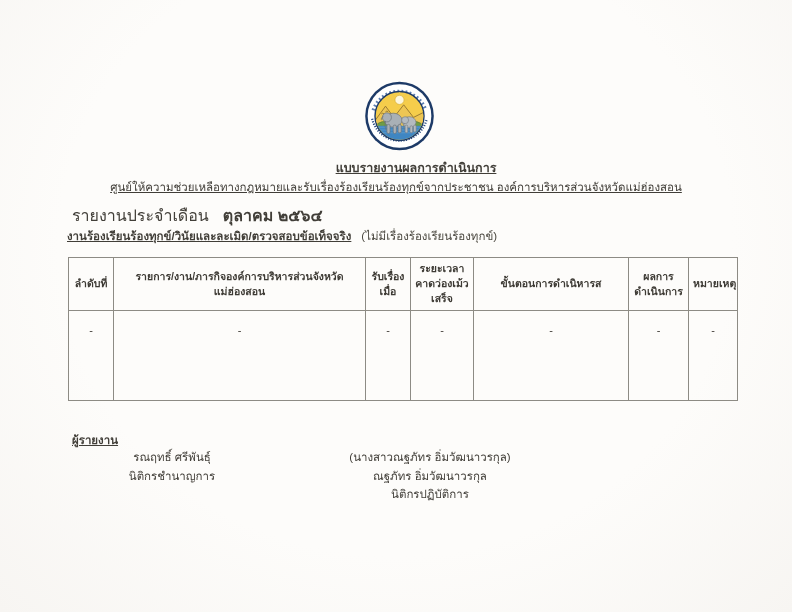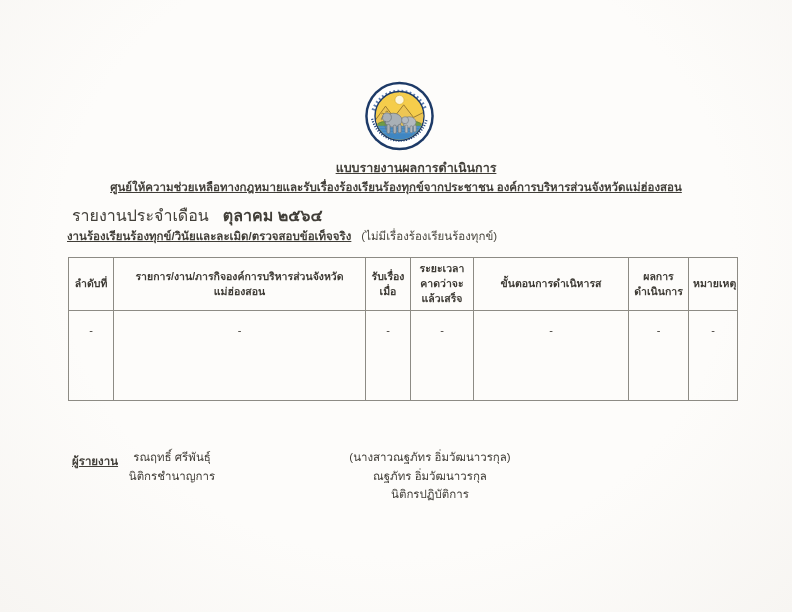--- a/index.html
+++ b/index.html
@@ -28,21 +28,21 @@
   }
   .title1 {
     font-size: 12.5px;
     font-weight: bold;
     text-decoration: underline;
     line-height: 17px;
     padding-left: 40px;
   }
   .title2 {
     font-size: 11.5px;
-    font-weight: bold;
+    font-weight: normal;
     text-decoration: underline;
     line-height: 18px;
     margin-top: 1px;
   }
   .month-line {
     position: absolute;
     left: 72px; top: 203px;
     font-size: 16px;
   }
   .month-line .val { font-weight: bold; margin-left: 14px; }
@@ -73,21 +73,21 @@
   table.report thead tr { height: 50px; }
   table.report tbody tr { height: 90px; }
   table.report td {
     font-weight: normal;
     vertical-align: top;
     padding-top: 12px;
     font-size: 11px;
   }
   .reporter-label {
     position: absolute;
-    left: 72px; top: 452px;
+    left: 72px; top: 431px;
     font-size: 11.5px;
     font-weight: bold;
     text-decoration: underline;
   }
   .sig-block {
     position: absolute;
     top: 448px;
     text-align: center;
     font-size: 11.5px;
     line-height: 18.5px;
@@ -180,21 +180,21 @@
       <col style="width:63px">
         <col style="width:155px">
         <col style="width:60px">
         <col style="width:49px">
     </colgroup>
     <thead>
       <tr>
         <th>ลำดับที่</th>
         <th>รายการ/งาน/ภารกิจองค์การบริหารส่วนจังหวัดแม่ฮ่องสอน</th>
         <th>รับเรื่องเมื่อ</th>
-        <th>ระยะเวลาคาดว่าจะแล้วเสร็จ</th>
+        <th>ระยะเวลาคาดว่องเม้วเสร็จ</th>
         <th>ขั้นตอนการดำเนิหารส</th>
         <th>ผลการดำเนินการ</th>
         <th>หมายเหตุ</th>
       </tr>
     </thead>
     <tbody>
       <tr>
         <td>-</td>
         <td>-</td>
         <td>-</td>

